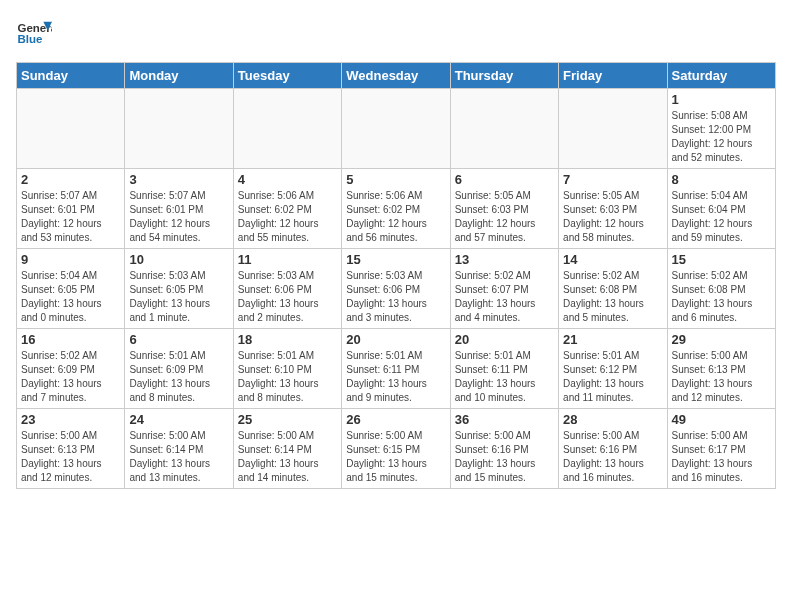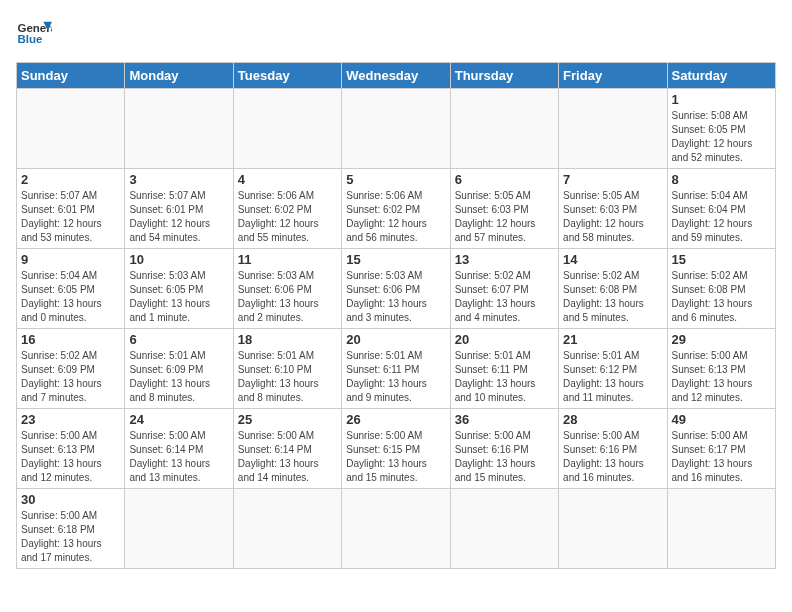--- a/index.html
+++ b/index.html
@@ -108,21 +108,21 @@
   <tr>
         <td class="empty-cell"></td>
         <td class="empty-cell"></td>
         <td class="empty-cell"></td>
         <td class="empty-cell"></td>
         <td class="empty-cell"></td>
         <td class="empty-cell"></td>
         <td>
           <span class="day-number">1</span>
           <div class="day-info" style="white-space: pre-line;">Sunrise: 5:08 AM
-Sunset: 6:05 PM
+Sunset: 12:00 PM
 Daylight: 12 hours
 and 52 minutes.</div>
         </td>
       </tr>
       <tr>
         <td>
           <span class="day-number">2</span>
           <div class="day-info" style="white-space: pre-line;">Sunrise: 5:07 AM
 Sunset: 6:01 PM
 Daylight: 12 hours
@@ -316,30 +316,15 @@
 Daylight: 13 hours
 and 16 minutes.</div>
         </td>
         <td>
           <span class="day-number">49</span>
           <div class="day-info" style="white-space: pre-line;">Sunrise: 5:00 AM
 Sunset: 6:17 PM
 Daylight: 13 hours
 and 16 minutes.</div>
         </td>
-      </tr>
-      <tr>
-        <td>
-          <span class="day-number">30</span>
-          <div class="day-info" style="white-space: pre-line;">Sunrise: 5:00 AM
-Sunset: 6:18 PM
-Daylight: 13 hours
-and 17 minutes.</div>
-        </td>
-        <td class="empty-cell"></td>
-        <td class="empty-cell"></td>
-        <td class="empty-cell"></td>
-        <td class="empty-cell"></td>
-        <td class="empty-cell"></td>
-        <td class="empty-cell"></td>
       </tr>
     </tbody>
 </table>
 
 </body></html>

